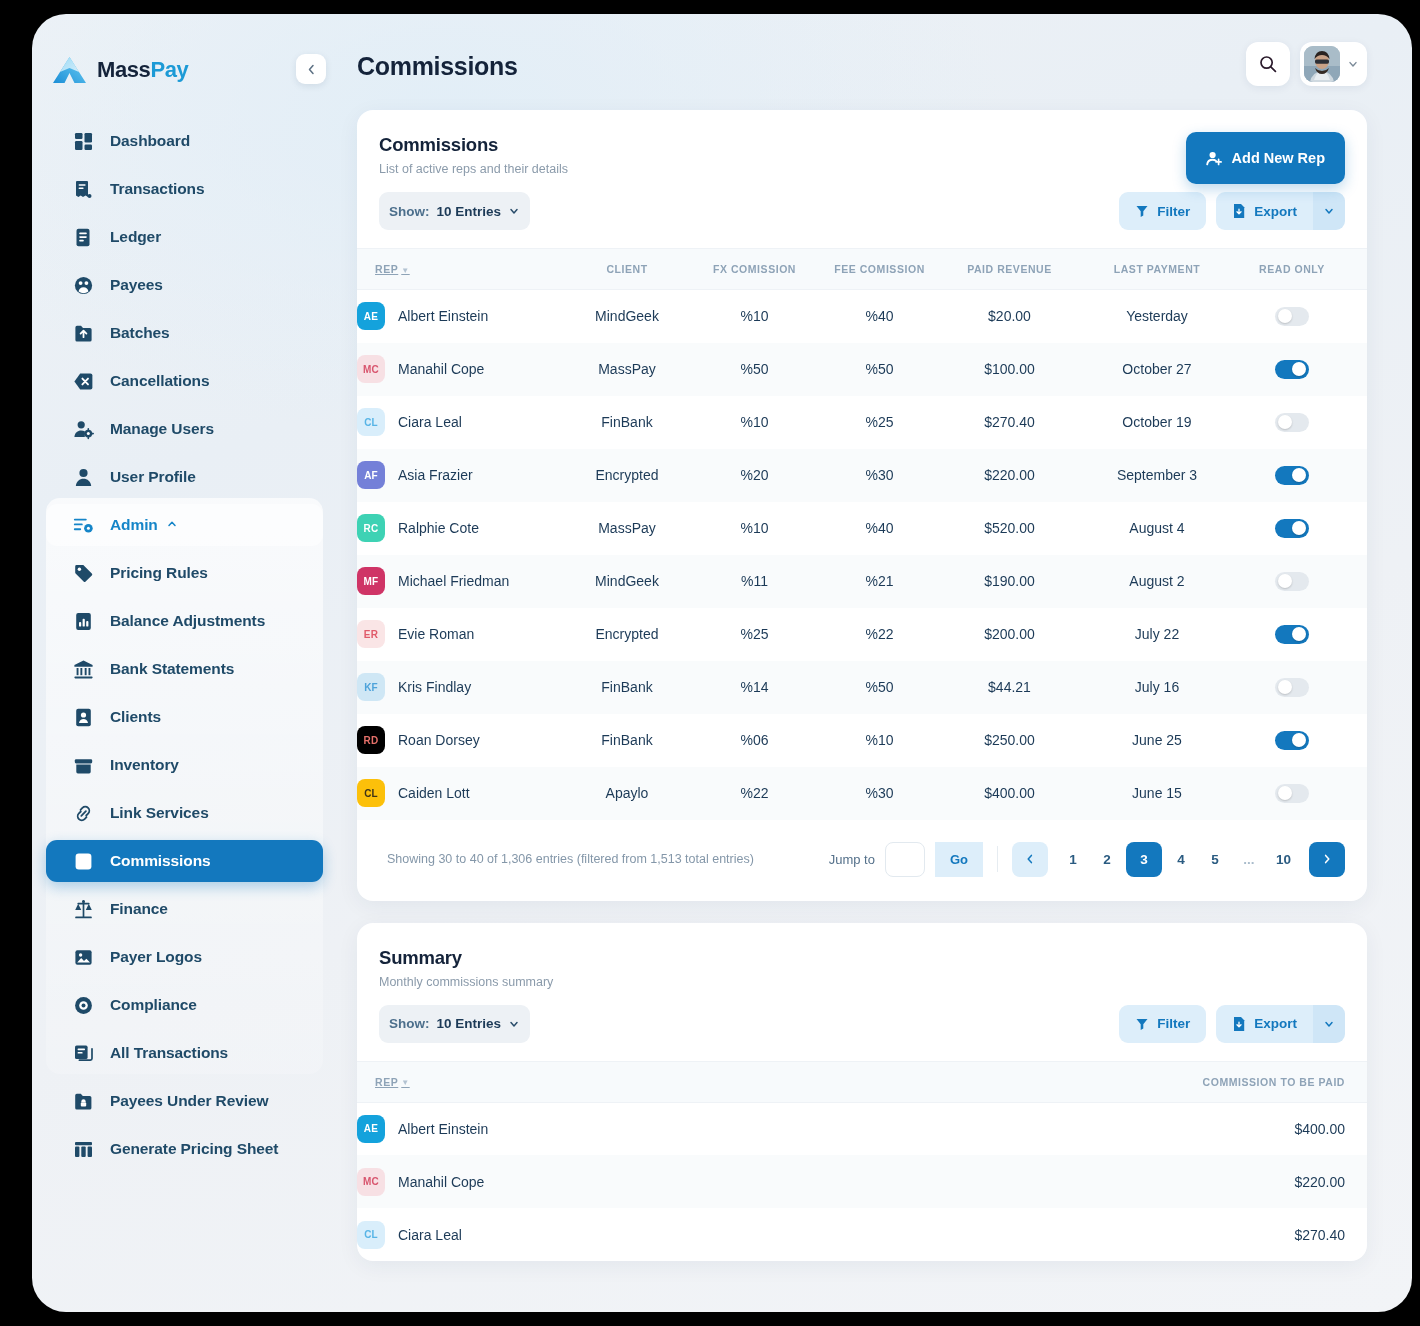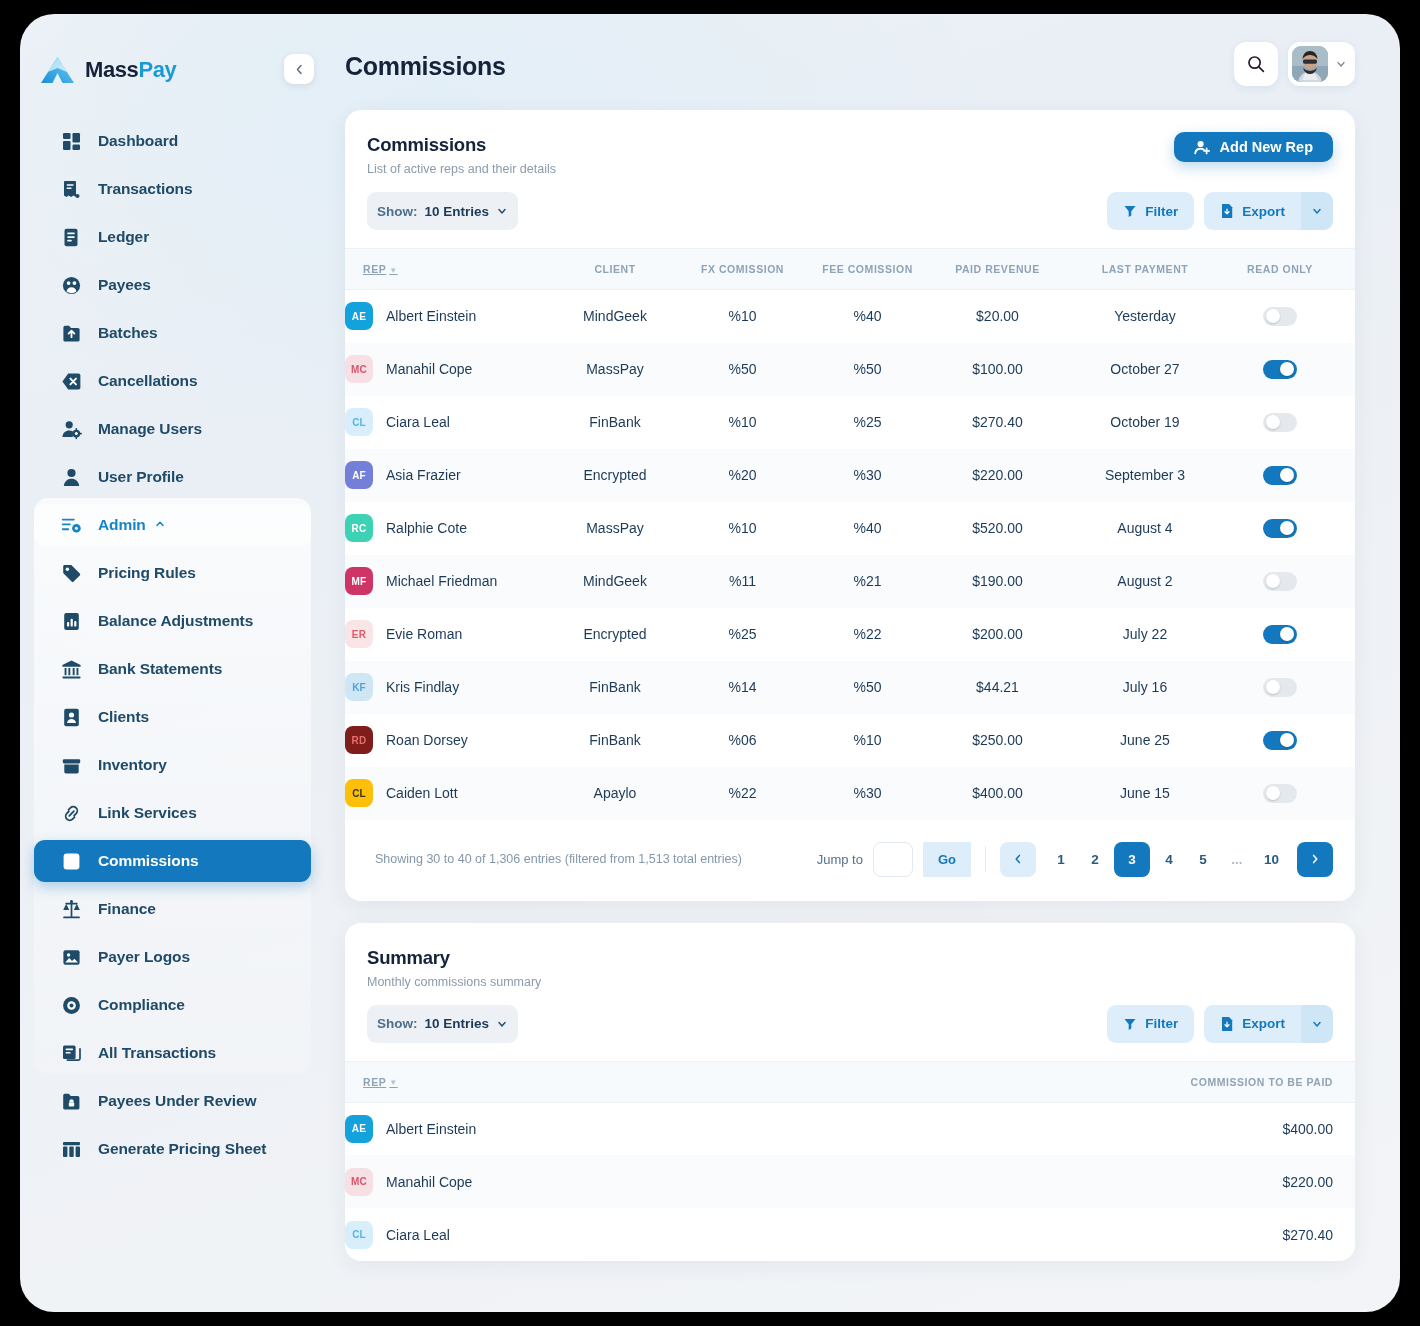--- a/index.html
+++ b/index.html
@@ -6,21 +6,21 @@
   html, body {
     width: 1420px; height: 1326px;
     background: #000;
     font-family: "Liberation Sans", sans-serif;
     overflow: hidden;
   }
 
   
   #app-window {
     position: absolute;
-    left: 20px; top: 14px;
+    left: 32px; top: 14px;
     width: 1380px; height: 1298px;
     border-radius: 34px;
     overflow: hidden;
     background:
       radial-gradient(900px 520px at 30% 8%, #e2eef7 0%, rgba(226,238,247,0) 62%),
       linear-gradient(160deg, #eef2f6 0%, #e9eff5 28%, #eef1f5 58%, #f2f4f7 100%);
   }
 
   
   #sidebar {
@@ -106,21 +106,21 @@
     display: flex; align-items: center; gap: 8px;
     font-size: 13.5px; font-weight: 600; cursor: pointer;
     border: none;
   }
   .export-group { display: flex; align-items: stretch; border-radius: 9px; overflow: hidden; }
   .export-group .btn-soft { border-radius: 0; }
   .export-caret { width: 32px; background: #cfe6f7; color:#1378be; display:flex; align-items:center; justify-content:center; cursor:pointer; }
 
   #add-rep-btn {
     position: absolute; right: 22px; top: 22px;
-    height: 30px; padding: 0 20px;
+    height: 52px; padding: 0 20px;
     background: #1378be; color: #fff; border: none; border-radius: 10px;
     display: flex; align-items: center; gap: 9px;
     font-size: 14.5px; font-weight: 600; cursor: pointer;
     box-shadow: 0 5px 14px rgba(19,120,190,.28);
   }
 
   
   table { width: 100%; border-collapse: collapse; table-layout: fixed; }
   thead th {
     background: #f7fafc;
@@ -652,21 +652,21 @@
               <td>%14</td>
               <td>%50</td>
               <td>$44.21</td>
               <td>July 16</td>
               <td><span class="toggle off"><i></i></span></td>
               <td class="pad-r">$44.21</td>
             </tr>
             <tr class="">
               <td class="rep-cell">
                 <span class="rep-wrap">
-                  <span class="badge" style="background:#7f1d1d;color:#e5706a">RD</span>
+                  <span class="badge" style="background:#000000;color:#e5706a">RD</span>
                   <span>Roan Dorsey</span>
                 </span>
               </td>
               <td>FinBank</td>
               <td>%06</td>
               <td>%10</td>
               <td>$250.00</td>
               <td>June 25</td>
               <td><span class="toggle on"><i></i></span></td>
               <td class="pad-r">$277.21</td>

